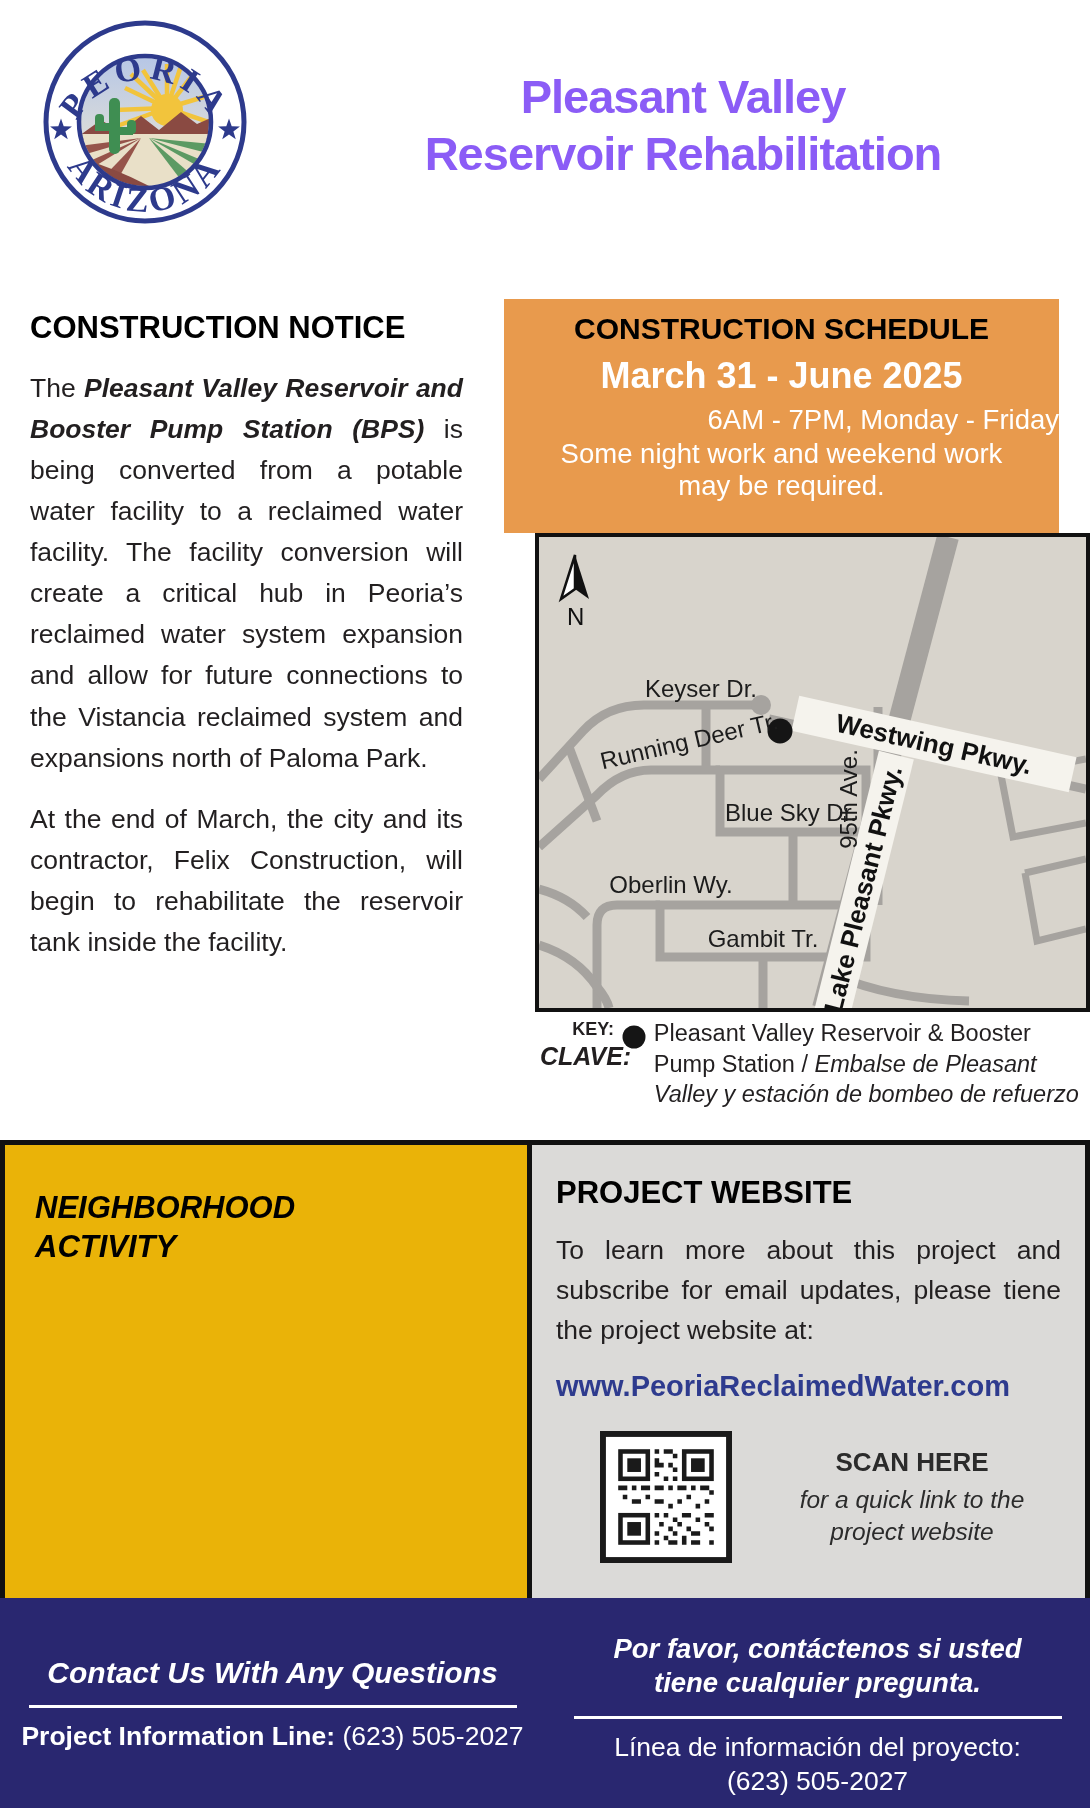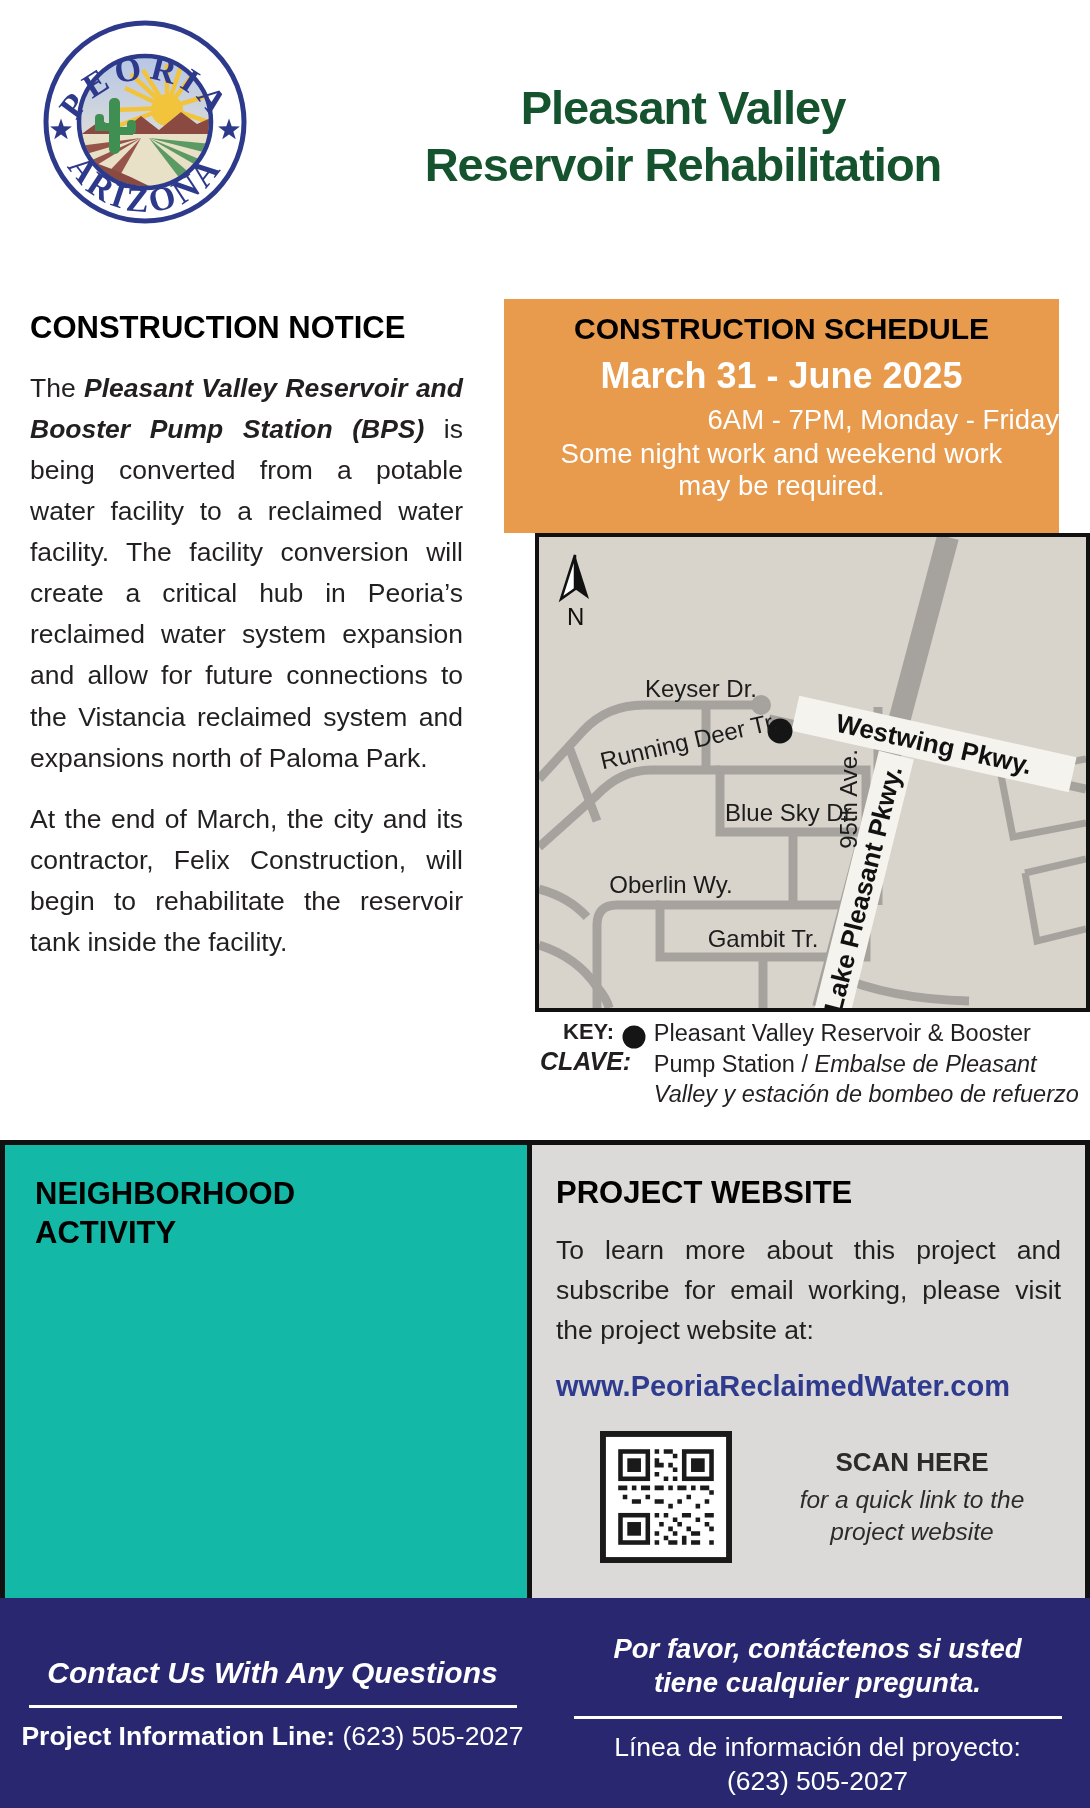--- a/index.html
+++ b/index.html
@@ -1,21 +1,21 @@
 <!DOCTYPE html>
 <html><head>
 <meta charset="utf-8">
 <style>
   html,body{margin:0;padding:0;background:#888;}
   .page{position:relative;width:1090px;height:1808px;background:#fff;margin:0 auto;
         font-family:"Liberation Sans",sans-serif;color:#221f20;overflow:hidden;}
   
   .logo{position:absolute;left:38px;top:14px;width:214px;height:216px;}
-  .title{position:absolute;left:280px;top:79px;width:806px;text-align:center;
-         font-weight:bold;font-size:47px;line-height:1.22;letter-spacing:-1px;color:#14532d;}
+  .title{position:absolute;left:280px;top:68px;width:806px;text-align:center;
+         font-weight:bold;font-size:47px;line-height:1.22;letter-spacing:-1px;color:#8b5cf6;}
   
   .notice{position:absolute;left:30px;top:310px;width:433px;}
   .notice h2{margin:0 0 22px 0;font-size:31px;color:#000;}
   .notice p{margin:0 0 20px 0;font-size:26.5px;line-height:1.55;text-align:justify;}
   .em{font-weight:bold;font-style:italic;}
   
   .schedule{position:absolute;left:504px;top:299px;width:555px;height:234px;background:#E89A4D;
             text-align:center;box-sizing:border-box;padding-top:13px;}
   .schedule .s-head{font-size:30px;font-weight:bold;color:#000;}
   .schedule .s-dates{font-size:36px;font-weight:bold;color:#fff;margin-top:9px;}
@@ -24,30 +24,30 @@
   
   .map-wrap{position:absolute;left:535px;top:533px;width:555px;height:479px;
             border:4px solid #111;box-sizing:border-box;background:#D8D4CC;}
   .map-wrap svg{display:block;width:100%;height:100%;}
   .road{stroke:#A6A39F;fill:none;}
   .maplabel{font-size:24px;fill:#1c1c1c;}
   .maplabel-bold{font-size:26px;font-weight:bold;fill:#111;}
   
   .legend{position:absolute;left:540px;top:1018px;width:548px;display:flex;align-items:flex-start;}
   .legend-labels{width:74px;text-align:right;line-height:1.25;}
-  .legend-key{font-weight:bold;font-size:22px;}
+  .legend-key{font-weight:bold;font-size:18px;}
   .legend-clave{font-weight:bold;font-style:italic;font-size:25px;}
   .legend-dot{width:40px;text-align:center;padding-top:6px;}
   .legend-text{width:436px;font-size:23.5px;line-height:1.3;margin-left:0;}
   .legend-text .es{font-style:italic;}
   
   .bottom{position:absolute;left:0;top:1140px;width:1090px;height:458px;box-sizing:border-box;
           border:5px solid #111;border-bottom:none;display:flex;}
-  .panel-act{width:50%;box-sizing:border-box;background:#14b8a6;border-right:5px solid #111;
-             padding:30px 28px 0 30px;}
+  .panel-act{width:50%;box-sizing:border-box;background:#eab308;border-right:5px solid #111;
+             padding:44px 28px 0 30px;font-style:italic;}
   .panel-act h2{margin:0 0 26px 0;font-size:31px;line-height:1.25;width:330px;color:#000;}
   .panel-act ul{margin:0;padding:0;list-style:none;}
   .panel-act li{position:relative;padding-left:52px;font-size:26.5px;line-height:1.5;
                 margin-bottom:18px;width:392px;}
   .panel-act li::before{content:"\2022";position:absolute;left:6px;top:0;}
   .panel-web{flex:1;box-sizing:border-box;background:#DBDAD8;padding:30px 24px 0 24px;}
   .panel-web h2{margin:0 0 20px 0;font-size:31px;color:#000;}
   .panel-web .web-body{margin:0;font-size:26.5px;line-height:1.5;text-align:justify;width:505px;}
   .panel-web .url{display:inline-block;margin-top:20px;font-size:29px;font-weight:bold;
                   color:#2E3B8E;text-decoration:none;}
@@ -221,21 +221,21 @@
     </div>
     <div class="legend-text"><span>Pleasant Valley Reservoir &amp; Booster Pump Station / </span><span class="es">Embalse de Pleasant Valley y estación de bombeo de refuerzo</span></div>
   </div>
 
   <div class="bottom">
     <div class="panel-act">
       <h2>NEIGHBORHOOD ACTIVITY</h2>
     </div>
     <div class="panel-web">
       <h2>PROJECT WEBSITE</h2>
-      <p class="web-body">To learn more about this project and subscribe for email working, please visit the project website at:</p>
+      <p class="web-body">To learn more about this project and subscribe for email updates, please tiene the project website at:</p>
       <a class="url" href="#">www.PeoriaReclaimedWater.com</a>
       <div class="scan-row">
         <svg class="qr" viewBox="0 0 29 29">
           <rect x="0" y="0" width="29" height="29" fill="#1a1a1a"></rect>
           <rect x="1.3" y="1.3" width="26.4" height="26.4" fill="#ffffff"></rect>
           <g fill="#1a1a1a">
             <rect x="4" y="4" width="7" height="7"></rect>
               <rect x="18" y="4" width="7" height="7"></rect>
               <rect x="4" y="18" width="7" height="7"></rect>
           </g>

